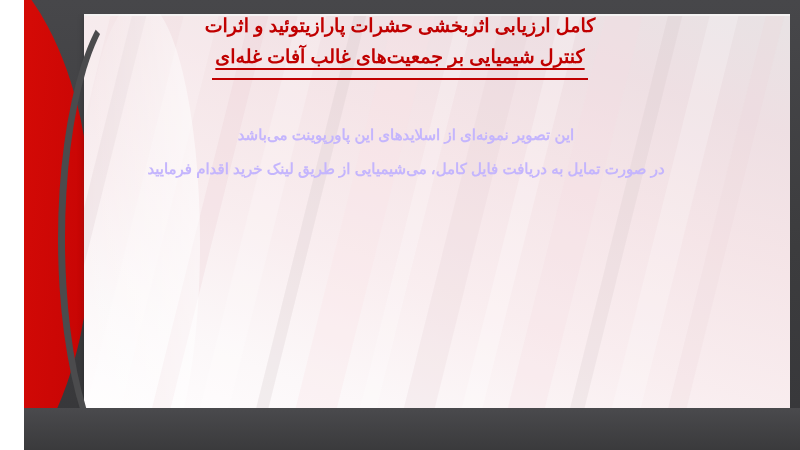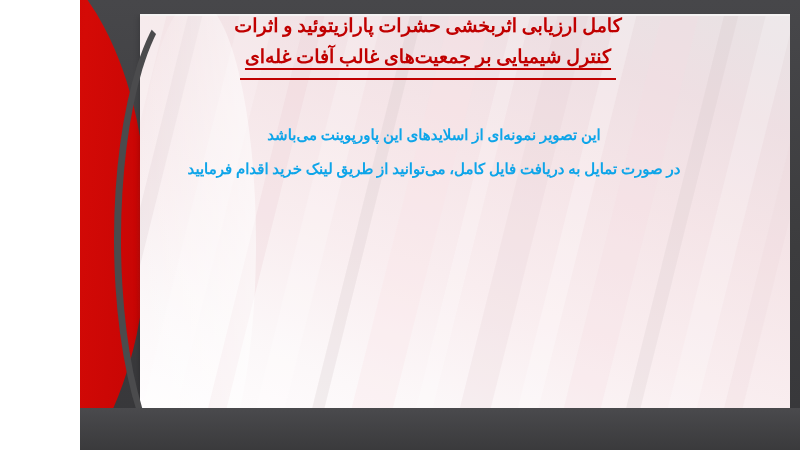--- a/index.html
+++ b/index.html
@@ -3,24 +3,24 @@
 <meta charset="utf-8">
 <title>Slide</title>
 <style>
   html, body {
     margin: 0;
     padding: 0;
     background: #ffffff;
   }
   #slide {
     position: relative;
-    width: 720px;
+    width: 776px;
     height: 450px;
     overflow: hidden;
-    font-family: Liberation Serif, serif;
+    font-family: Liberation Sans, sans-serif;
     background: #3f3f41;
   }
 
   
   .frame-dark {
     position: absolute;
     inset: 0;
     background: linear-gradient(180deg, #47474a 0%, #3c3c3e 55%, #37373a 100%);
   }
 
@@ -157,21 +157,21 @@
     position: absolute;
     left: 28px;
     right: 40px;
     top: 118px;
     text-align: center;
     z-index: 6;
     direction: rtl;
   }
   .body-line {
     display: block;
-    color: #0ea5e9;
+    color: #c4b5fd;
     font-size: 15px;
     font-weight: 700;
     line-height: 34px;
     direction: rtl;
     unicode-bidi: isolate;
     white-space: nowrap;
     text-align: center;
   }
 </style>
 </head>
@@ -209,17 +209,17 @@
   </div>
 
   <div class="title-block">
     <span class="title-line">کامل ارزیابی اثربخشی حشرات پارازیتوئید و اثرات</span>
     <span class="title-line underlined">کنترل شیمیایی بر جمعیت‌های غالب آفات غله‌ای</span>
     <div class="title-rule"></div>
   </div>
 
   <div class="body-block">
     <span class="body-line">این تصویر نمونه‌ای از اسلایدهای این پاورپوینت می‌باشد</span>
-    <span class="body-line">در صورت تمایل به دریافت فایل کامل، می‌توانید از طریق لینک خرید اقدام فرمایید</span>
+    <span class="body-line">در صورت تمایل به دریافت فایل کامل، می‌شیمیایی از طریق لینک خرید اقدام فرمایید</span>
   </div>
 
   <div class="bottom-band"></div>
 </div>
 
 </body></html>

